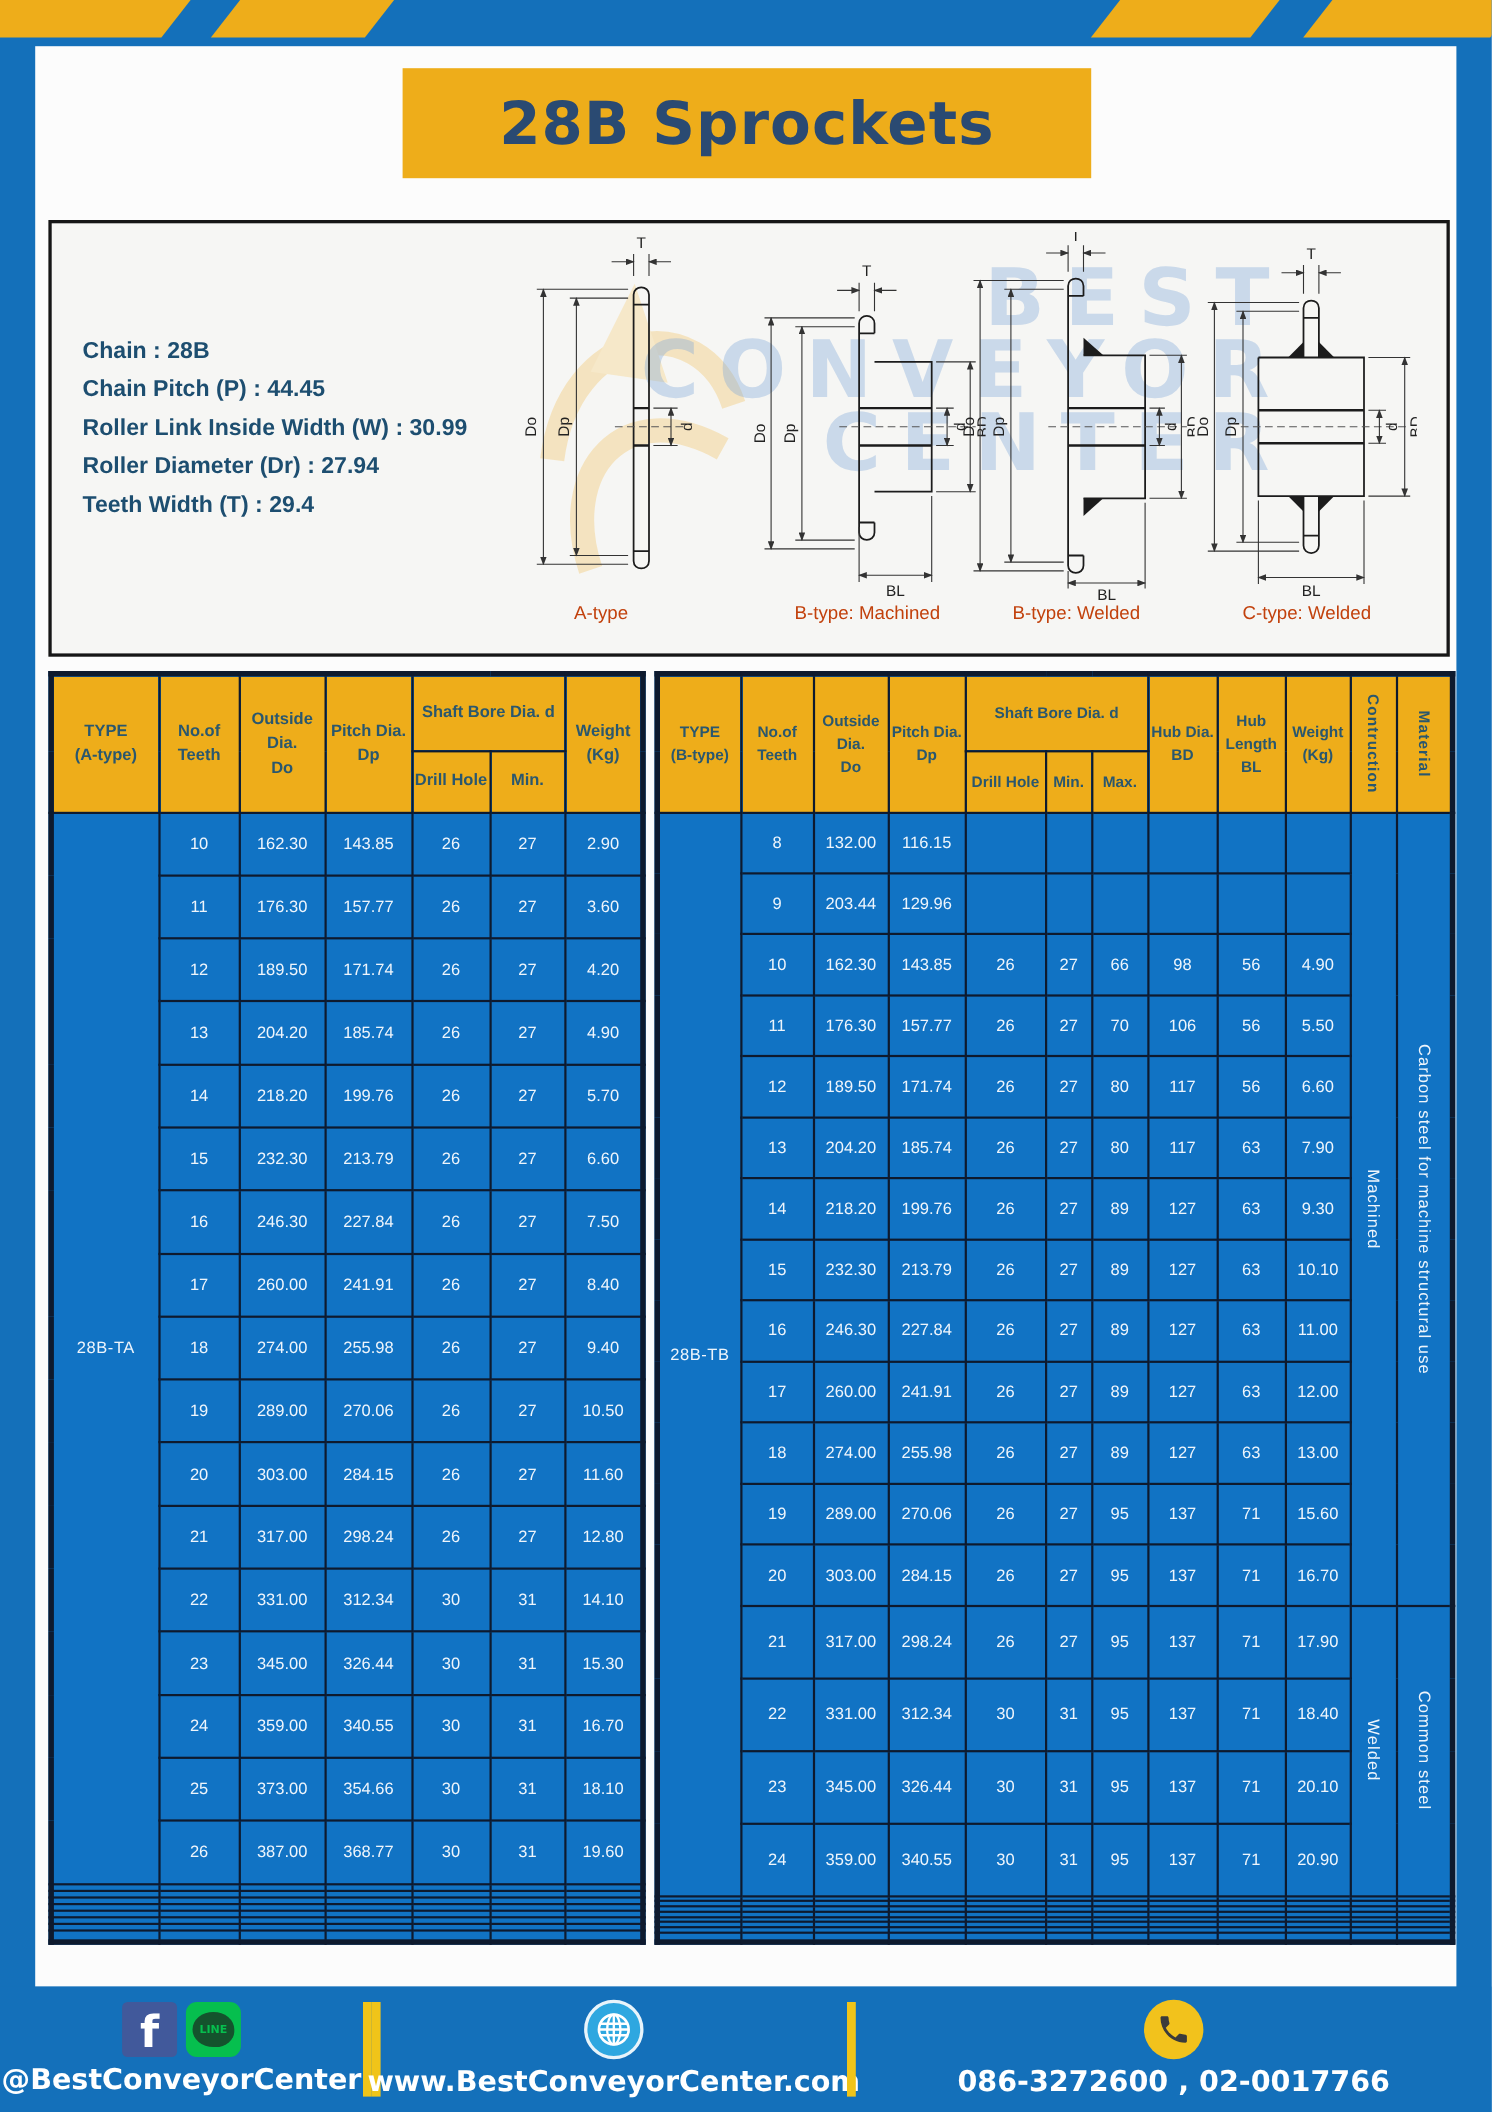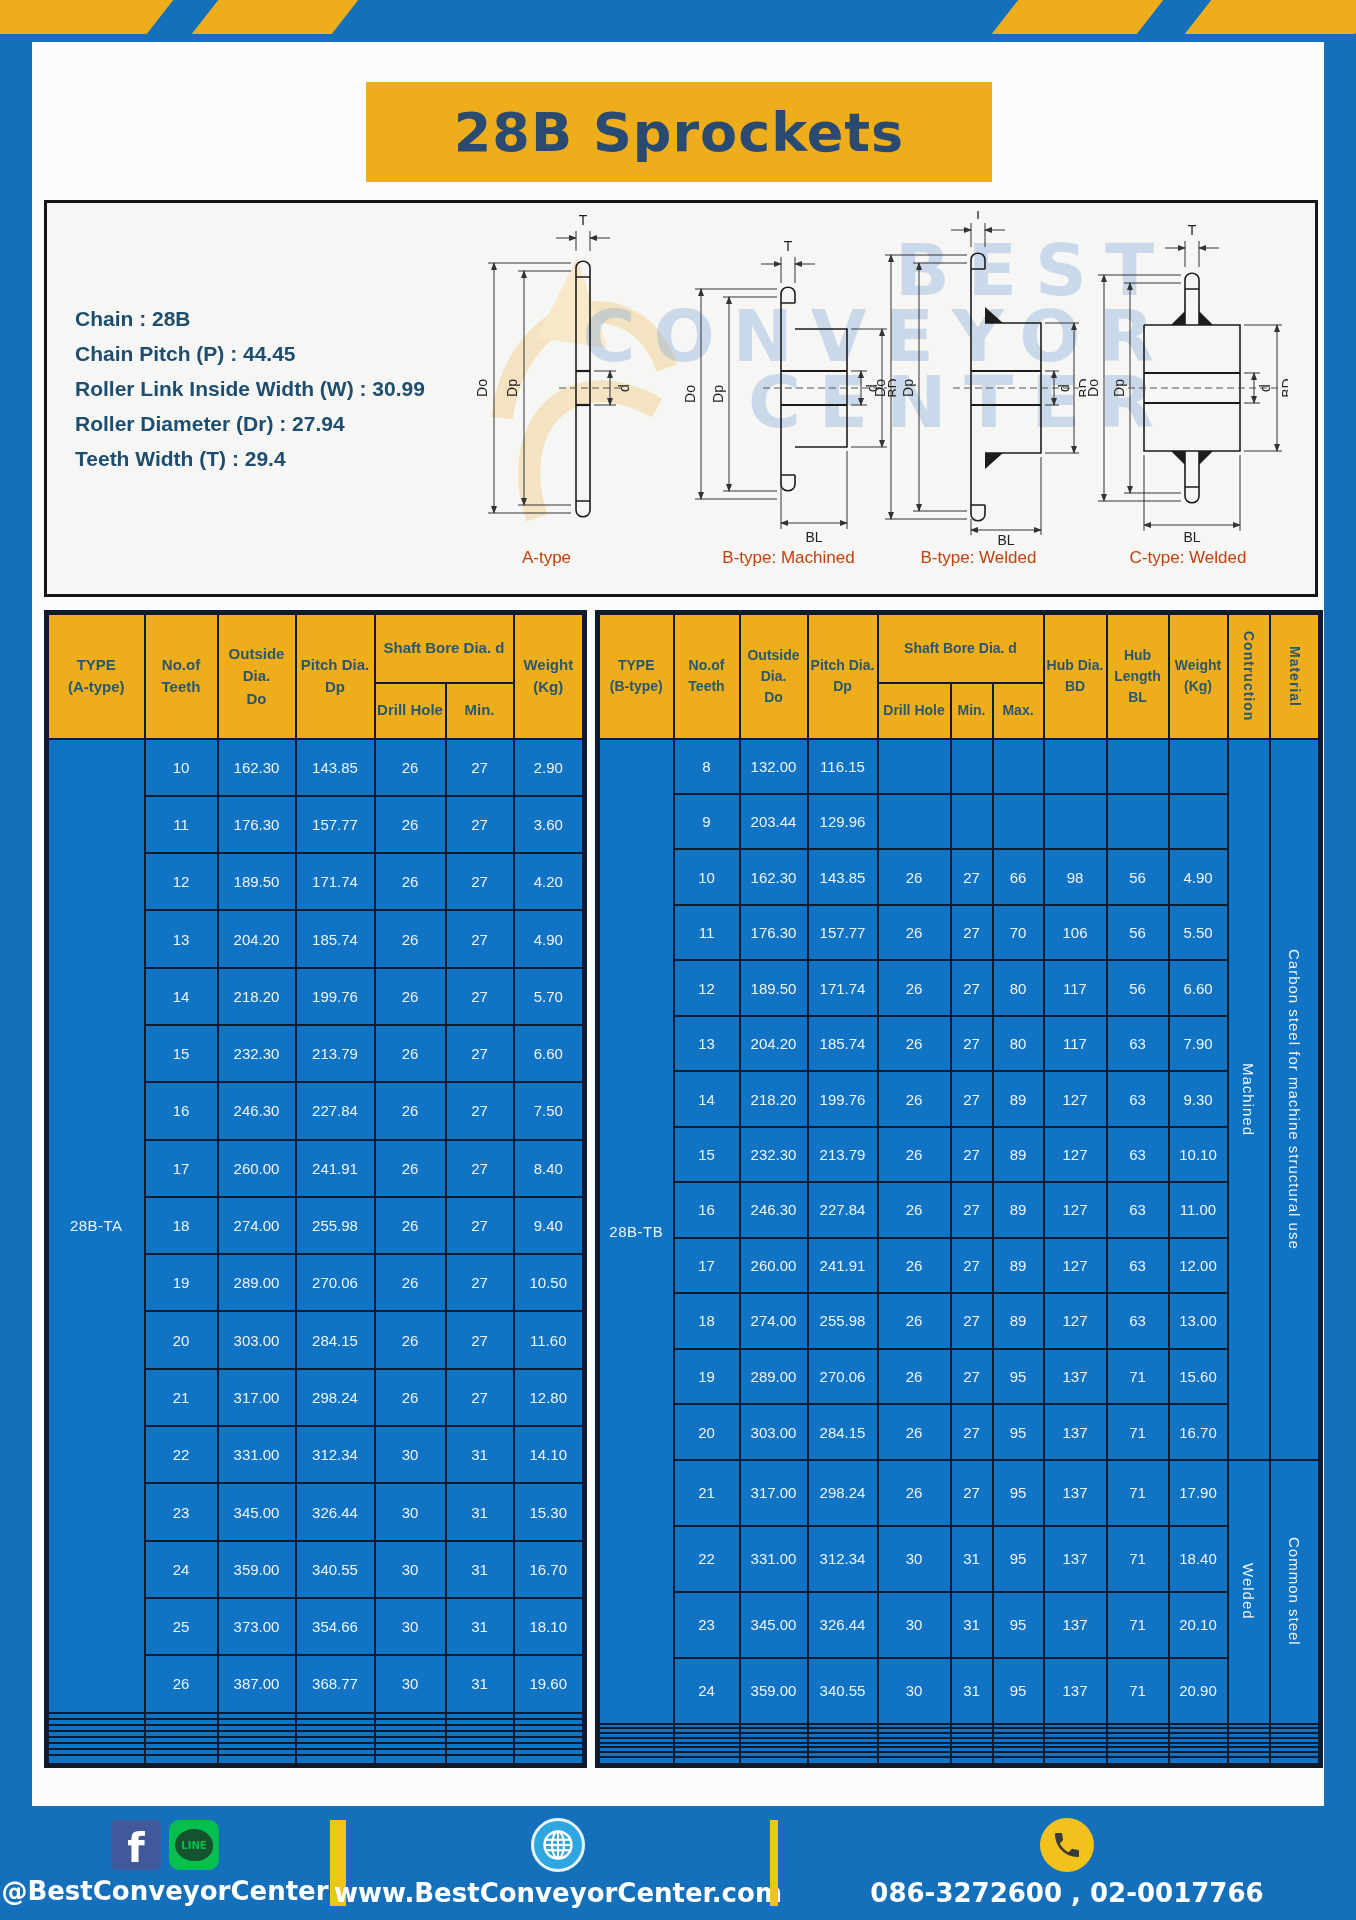--- a/index.html
+++ b/index.html
@@ -1,20 +1,20 @@
 <!DOCTYPE html>
 <html><head>
 <meta charset="utf-8">
 <style>
   html,body{margin:0;padding:0;}
   body{width:1356px;height:1920px;position:relative;font-family:"Liberation Sans",sans-serif;background:#1470ba;overflow:hidden;}
   .frame{position:absolute;left:0;top:0;width:1356px;height:1920px;background:#1470ba;}
   .stripe{position:absolute;top:0;height:34px;background:#eead1a;transform:skewX(-38deg);}
   .page{position:absolute;left:32px;top:42px;width:1292px;height:1764px;background:#fcfcfc;}
-  .banner{position:absolute;left:334px;top:20px;width:626px;height:100px;background:#eead1a;display:flex;align-items:center;justify-content:center;margin-top:20px;}
+  .banner{position:absolute;left:334px;top:20px;width:626px;height:100px;background:#eead1a;display:flex;align-items:center;justify-content:center;}
   .banner h1{margin:0;font-family:"DejaVu Sans",sans-serif;font-size:54px;font-weight:bold;color:#2a4a72;letter-spacing:1px;}
   .diagram-box{position:absolute;left:12px;top:158px;width:1274px;height:397px;background:#f6f6f4;border:3px solid #161616;box-sizing:border-box;overflow:hidden;}
   .specs{position:absolute;left:28px;top:98px;}
   .spec-line{font-size:21px;font-weight:bold;color:#1d4e70;line-height:35px;white-space:nowrap;}
   .wm-logo{position:absolute;left:430px;top:15px;opacity:.45;}
   .wm-text{position:absolute;left:535px;top:34px;width:590px;text-align:right;font-family:"DejaVu Sans",sans-serif;font-weight:bold;font-size:72px;letter-spacing:18px;line-height:66px;color:rgba(125,165,215,0.36);pointer-events:none;}
   .diag{position:absolute;top:8px;text-align:center;}
   .diag svg{display:block;margin:0 auto;}
   .diag-label{font-size:17px;color:#c2410c;margin-top:2px;}
   .dim{stroke:#333;stroke-width:1;fill:none;}

